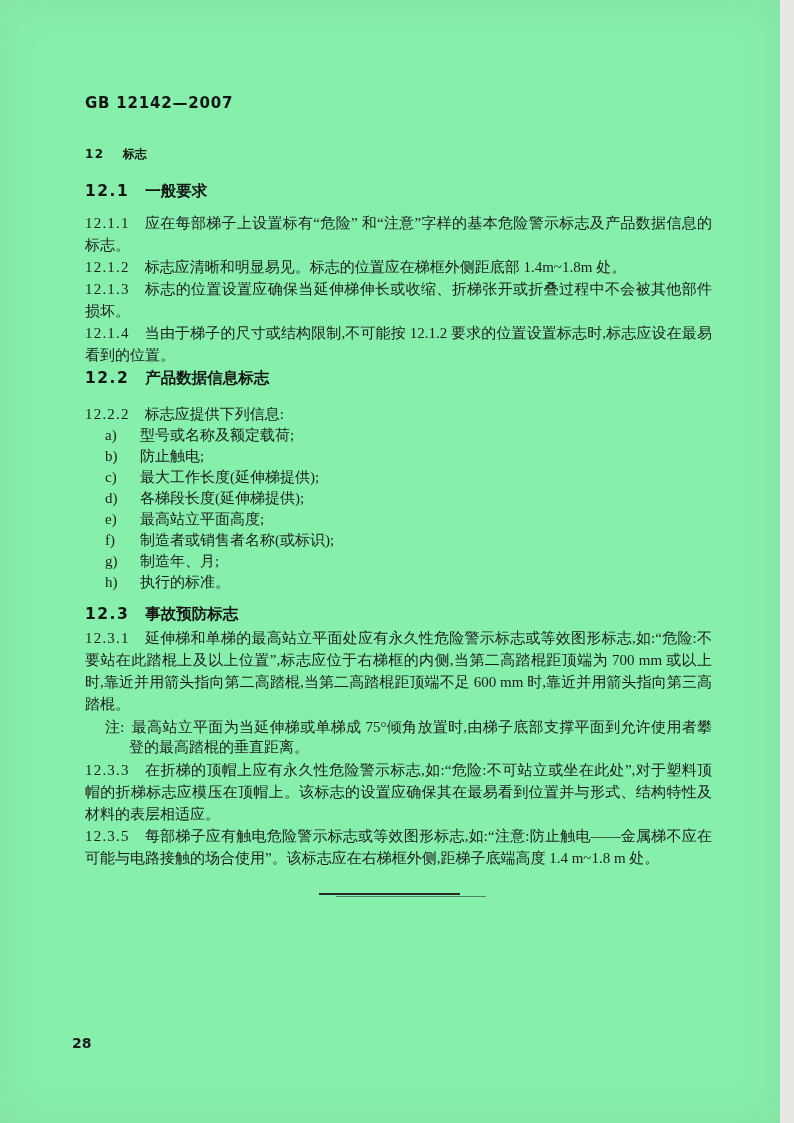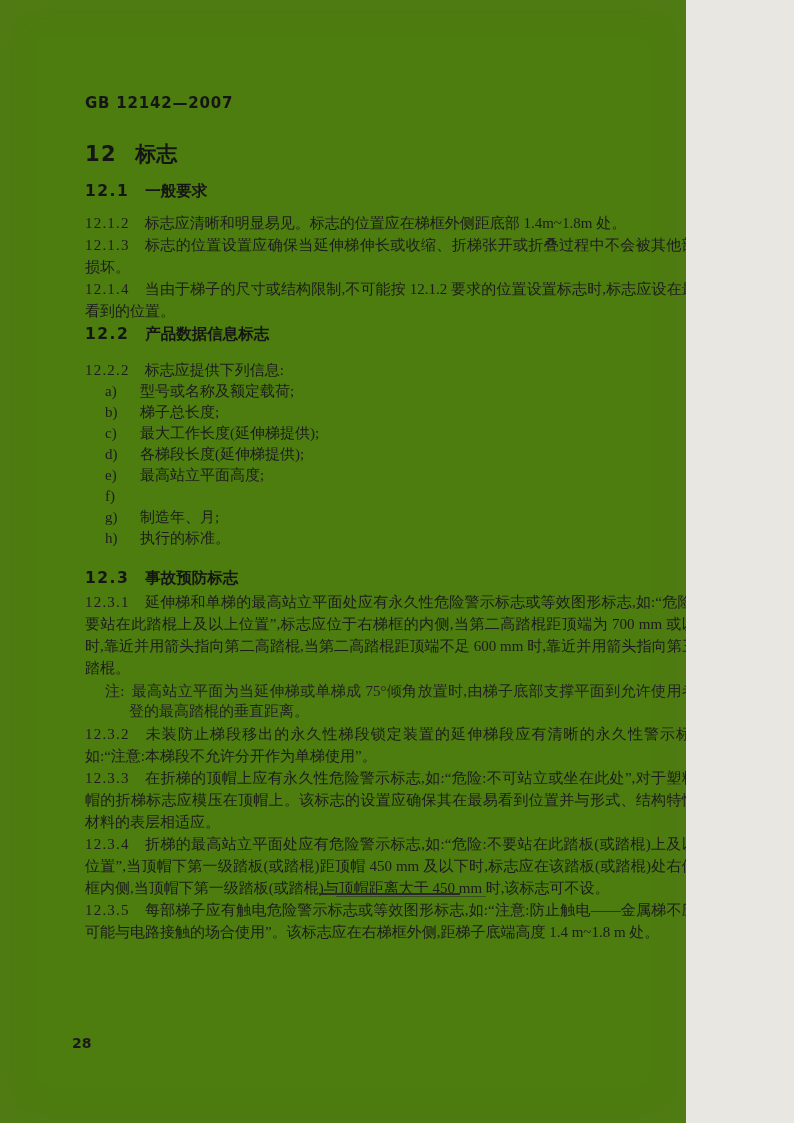--- a/index.html
+++ b/index.html
@@ -3,22 +3,22 @@
 <meta charset="utf-8">
 <style>
   html, body { margin: 0; padding: 0; }
   body {
     width: 794px; height: 1123px;
     background: #e9e7e2;
     font-family: "Liberation Serif", "DejaVu Serif", serif;
   }
   .page {
     position: relative;
-    width: 686px; height: 1123px;
-    background: #4d7c0f;
+    width: 780px; height: 1123px;
+    background: #86efac;
     box-shadow: inset 0 0 40px rgba(120,115,100,0.12);
     overflow: hidden;
     color: #1c1c1c;
   }
   .content {
     position: absolute;
     left: 85px; top: 92px; width: 627px;
   }
   .doc-header {
     font-family: "DejaVu Sans", "Liberation Sans", sans-serif;
@@ -27,25 +27,25 @@
     letter-spacing: 0.8px;
     line-height: 22px;
     color: #151515;
   }
   h1.chapter, h2.sec-heading {
     font-family: "DejaVu Sans", "Liberation Sans", sans-serif;
     font-weight: bold;
     color: #151515;
     line-height: 22px;
   }
-  h1.chapter { font-size: 21px; margin: 29px 0 0 0; }
+  h1.chapter { font-size: 12px; margin: 29px 0 0 0; }
   h2.sec-heading { font-size: 15.5px; margin: 0; }
   #sec1-heading { margin-top: 15px; margin-bottom: 10px; }
   #sec2-heading { margin-top: 1px; margin-bottom: 14px; }
-  #sec3-heading { margin-top: 18px; margin-bottom: 2px; }
+  #sec3-heading { margin-top: 10px; margin-bottom: 2px; }
   .h-num { letter-spacing: 1.5px; margin-right: 16px; }
   h1.chapter .h-num { margin-right: 18px; }
   p.clause {
     margin: 0;
     font-size: 15px;
     line-height: 22px;
     text-align: justify;
     color: #1c1c1c;
   }
   .cnum {
@@ -101,53 +101,55 @@
     <div class="doc-header">GB 12142—2007</div>
 
     <h1 class="chapter">
       <span class="h-num">12</span><span>标志</span>
     </h1>
 
     <h2 class="sec-heading" id="sec1-heading">
       <span class="h-num">12.1</span><span>一般要求</span>
     </h2>
 
+    <p class="clause"><span class="cnum">12.1.1</span><span>应在每部梯子上设置标有“危险” 和“注意”字样的基本危险警示标志及产品数据信息的标志。</span></p>
     <p class="clause"><span class="cnum">12.1.2</span><span>标志应清晰和明显易见。标志的位置应在梯框外侧距底部 1.4m~1.8m 处。</span></p>
     <p class="clause"><span class="cnum">12.1.3</span><span>标志的位置设置应确保当延伸梯伸长或收缩、折梯张开或折叠过程中不会被其他部件损坏。</span></p>
     <p class="clause"><span class="cnum">12.1.4</span><span>当由于梯子的尺寸或结构限制,不可能按 12.1.2 要求的位置设置标志时,标志应设在最易看到的位置。</span></p>
 
     <h2 class="sec-heading" id="sec2-heading">
       <span class="h-num">12.2</span><span>产品数据信息标志</span>
     </h2>
 
     <p class="clause"><span class="cnum">12.2.2</span><span>标志应提供下列信息:</span></p>
 
     <div class="info-list">
       <div class="info-item">
           <span class="marker">a)</span>
           <span>型号或名称及额定载荷;</span>
         </div>
       <div class="info-item">
           <span class="marker">b)</span>
-          <span>梯子总长度;</span>
+          <span>防止触电;</span>
         </div>
       <div class="info-item">
           <span class="marker">c)</span>
           <span>最大工作长度(延伸梯提供);</span>
         </div>
       <div class="info-item">
           <span class="marker">d)</span>
           <span>各梯段长度(延伸梯提供);</span>
         </div>
       <div class="info-item">
           <span class="marker">e)</span>
           <span>最高站立平面高度;</span>
         </div>
       <div class="info-item">
           <span class="marker">f)</span>
+          <span>制造者或销售者名称(或标识);</span>
         </div>
       <div class="info-item">
           <span class="marker">g)</span>
           <span>制造年、月;</span>
         </div>
       <div class="info-item">
           <span class="marker">h)</span>
           <span>执行的标准。</span>
         </div>
     </div>
@@ -155,23 +157,21 @@
     <h2 class="sec-heading" id="sec3-heading">
       <span class="h-num">12.3</span><span>事故预防标志</span>
     </h2>
 
     <p class="clause"><span class="cnum">12.3.1</span><span>延伸梯和单梯的最高站立平面处应有永久性危险警示标志或等效图形标志,如:“危险:不要站在此踏棍上及以上位置”,标志应位于右梯框的内侧,当第二高踏棍距顶端为 700 mm 或以上时,靠近并用箭头指向第二高踏棍,当第二高踏棍距顶端不足 600 mm 时,靠近并用箭头指向第三高踏棍。</span></p>
 
     <div class="note">
       <span class="note-label">注:</span><span>最高站立平面为当延伸梯或单梯成 75°倾角放置时,由梯子底部支撑平面到允许使用者攀登的最高踏棍的垂直距离。</span>
     </div>
 
-    <p class="clause"><span class="cnum">12.3.2</span><span>未装防止梯段移出的永久性梯段锁定装置的延伸梯段应有清晰的永久性警示标志,如:“注意:本梯段不允许分开作为单梯使用”。</span></p>
     <p class="clause"><span class="cnum">12.3.3</span><span>在折梯的顶帽上应有永久性危险警示标志,如:“危险:不可站立或坐在此处”,对于塑料顶帽的折梯标志应模压在顶帽上。该标志的设置应确保其在最易看到位置并与形式、结构特性及材料的表层相适应。</span></p>
-    <p class="clause"><span class="cnum">12.3.4</span><span>折梯的最高站立平面处应有危险警示标志,如:“危险:不要站在此踏板(或踏棍)上及以上位置”,当顶帽下第一级踏板(或踏棍)距顶帽 450 mm 及以下时,标志应在该踏板(或踏棍)处右侧梯框内侧,当顶帽下第一级踏板(或踏棍)与顶帽距离大于 450 mm 时,该标志可不设。</span></p>
     <p class="clause"><span class="cnum">12.3.5</span><span>每部梯子应有触电危险警示标志或等效图形标志,如:“注意:防止触电——金属梯不应在可能与电路接触的场合使用”。该标志应在右梯框外侧,距梯子底端高度 1.4 m~1.8 m 处。</span></p>
 
   </div>
 
   <div class="end-rule"></div>
   <div class="end-rule-shadow"></div>
 
   <div class="page-number">28</div>
 </div>
 

